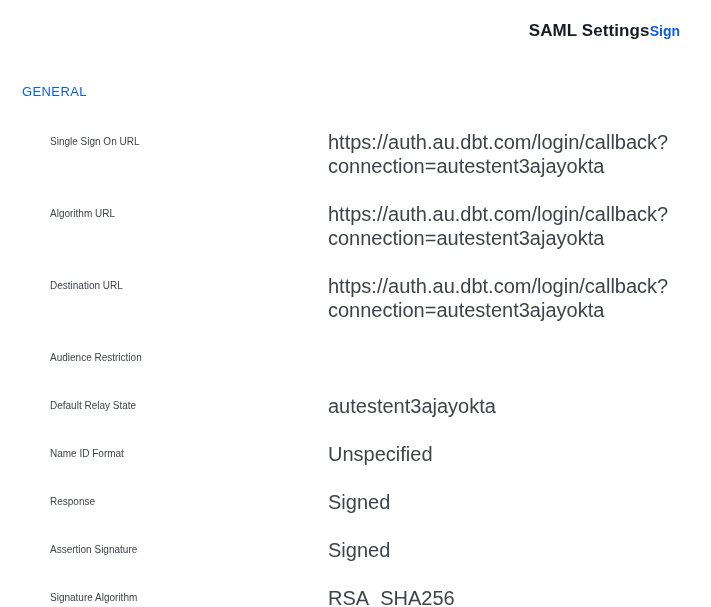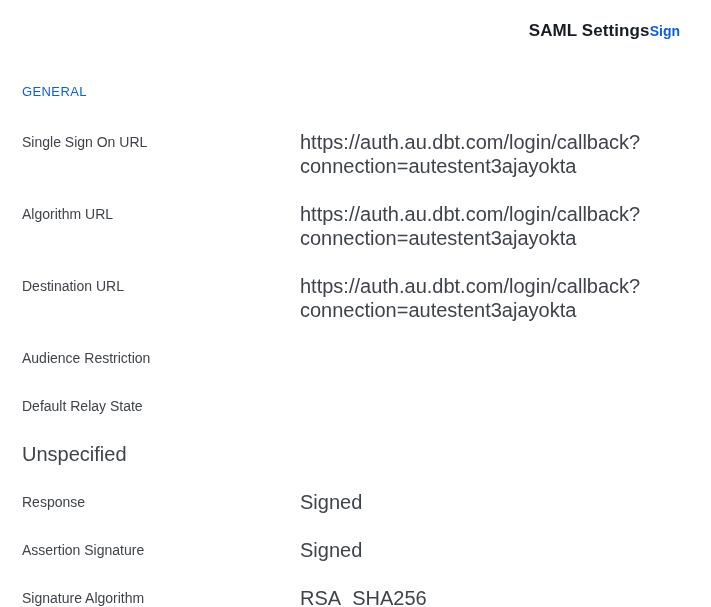--- a/index.html
+++ b/index.html
@@ -48,23 +48,24 @@
     margin-bottom:30px;
   }
   .field-row{
     display:flex;
     align-items:flex-start;
     margin-bottom:24px;
   }
   .field-label{
     width:278px;
     flex:0 0 278px;
-    font-size:14px;
+    font-size:10px;
     line-height:24px;
     color:var(--body-text);
+    margin-left:28px;
   }
   .field-value{
     flex:1 1 auto;
     font-size:20px;
     line-height:24px;
     color:var(--body-text);
     white-space:pre-line;
     overflow-wrap:break-word;
   }
 </style>
@@ -98,23 +99,25 @@
       <div class="field-value">https://auth.au.dbt.com/login/callback?
 connection=autestent3ajayokta</div>
     </div>
 
     <div class="field-row">
       <div class="field-label">Audience Restriction</div>
     </div>
 
     <div class="field-row">
       <div class="field-label">Default Relay State</div>
+      <div class="field-value">autestent3ajayokta</div>
     </div>
 
     <div class="field-row">
+      <div class="field-label">Name ID Format</div>
       <div class="field-value">Unspecified</div>
     </div>
 
     <div class="field-row">
       <div class="field-label">Response</div>
       <div class="field-value">Signed</div>
     </div>
 
     <div class="field-row">
       <div class="field-label">Assertion Signature</div>

